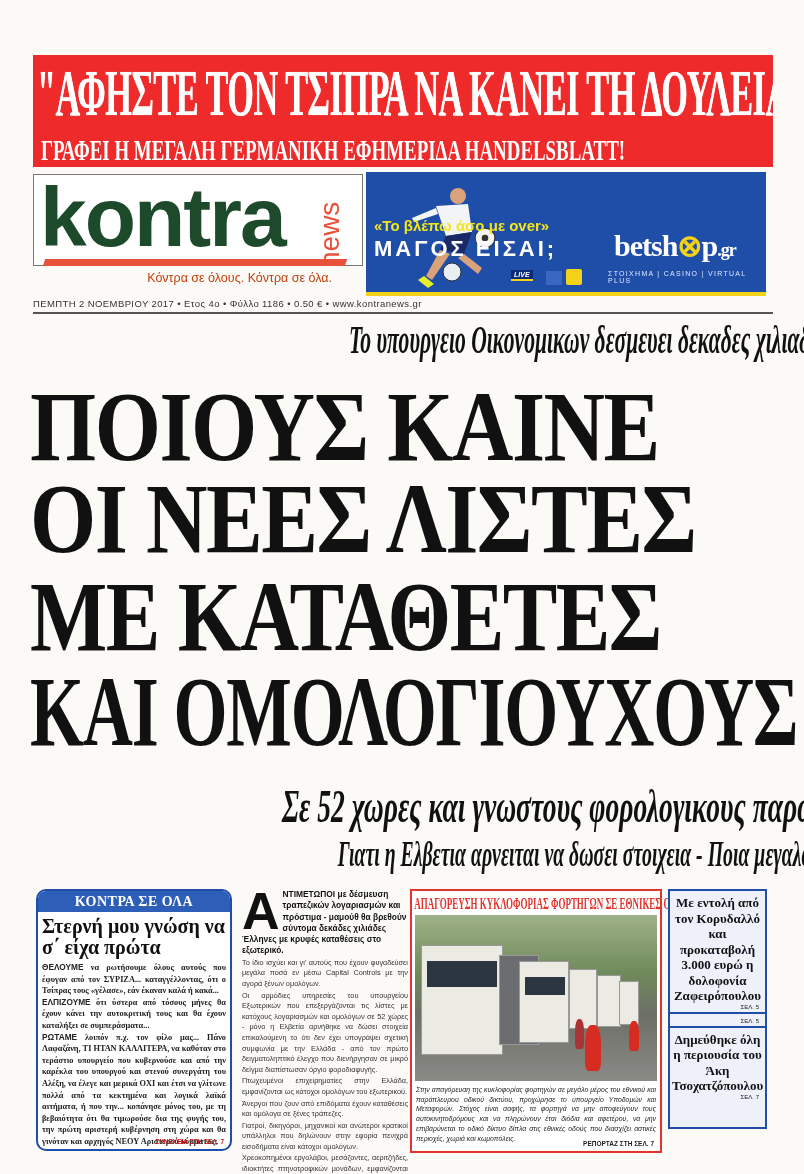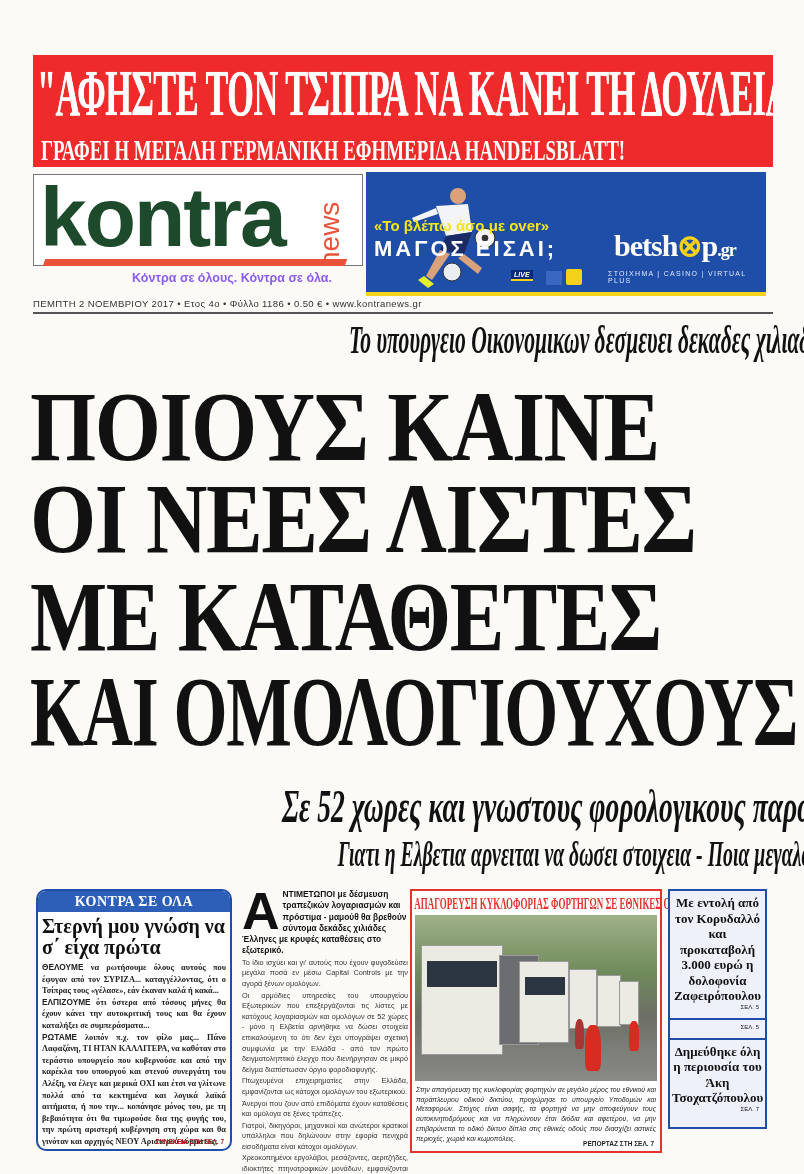--- a/index.html
+++ b/index.html
@@ -12,21 +12,21 @@
   #banner { position: absolute; left: 33px; top: 55px; width: 740px; height: 112px; background: #ee2a2a; overflow: hidden; }
   #banner .line1 { position: absolute; left: 4px; top: 0px; color: #fff; font-size: 66px; letter-spacing: -1px; transform: scaleX(0.52) scaleY(1.0); width: 1420px; text-shadow: 0 0 1px #fff; }
   #banner .line2 { position: absolute; left: 8px; top: 78px; color: #fff; font-size: 30px; transform: scaleX(0.63); width: 1170px; }
 
   
   #masthead { position: absolute; left: 33px; top: 174px; width: 330px; height: 92px; border: 1px solid #777; background: #fff; }
   #logo-word { position: absolute; left: 6px; top: -6px; font-family: "Liberation Sans", sans-serif; font-weight: bold; font-size: 84px; color: #1d4a2a; letter-spacing: -2px; }
   #logo-news { position: absolute; left: 272px; top: 40px; font-size: 28px; color: #e8523a; transform: rotate(-90deg); transform-origin: left top; font-family: "Liberation Sans", sans-serif; }
   #logo-news { left: 280px; top: 92px; }
   #logo-bar { position: absolute; left: 10px; top: 84px; width: 302px; height: 7px; background: #e8523a; transform: skewX(-20deg); }
-  #slogan { position: absolute; right: 30px; top: 96px; font-size: 12.5px; font-weight: bold; color: #8b5cf6; }
+  #slogan { position: absolute; right: 30px; top: 96px; font-size: 12.5px; font-weight: normal; color: #c2410c; }
   #dateline { position: absolute; left: 33px; top: 298px; width: 330px; font-size: 9.5px; color: #333; letter-spacing: 0.4px; white-space: nowrap; }
 
   
   #ad { position: absolute; left: 366px; top: 172px; width: 400px; height: 124px; background: #1f4ea8; overflow: hidden; border-bottom: 4px solid #f4d21a; }
   #ad .player { position: absolute; left: 40px; top: 12px; width: 80px; height: 105px; }
   #ad .tag { position: absolute; left: 8px; top: 45px; color: #f3e51b; font-weight: bold; font-size: 15px; font-family: "Liberation Sans", sans-serif; }
   #ad .q { position: absolute; left: 8px; top: 64px; color: #fff; font-weight: bold; font-size: 22px; letter-spacing: 3px; font-family: "Liberation Sans", sans-serif; }
   #ad .brand { position: absolute; left: 248px; top: 56px; color: #fff; font-weight: bold; font-size: 30px; font-family: Liberation Serif, serif; letter-spacing: -1px; }
   #ad .brand .x { color: #f4d21a; }
   #ad .brand .gr { font-size: 18px; }
@@ -67,21 +67,21 @@
   #col3 .hdr { color: #e2332d; font-family: "Liberation Serif", serif; font-weight: bold; font-size: 16px; transform: scaleX(0.56); transform-origin: left top; white-space: nowrap; width: 440px; padding: 4px 0 0 4px; height: 22px; }
   #photo { position: absolute; left: 3px; top: 24px; width: 242px; height: 166px; background: linear-gradient(180deg, #9fb189 0%, #6f8a5a 35%, #6d6f66 60%, #8a8a86 100%); overflow: hidden; }
   #photo .truck { position: absolute; background: #ecebe3; border: 1px solid #999; }
   #photo .cab { position: absolute; background: #2c3640; }
   #photo .bike { position: absolute; background: #d62c22; border-radius: 40% 40% 20% 20%; }
   #col3 .cap { position: absolute; left: 4px; top: 194px; width: 240px; font-size: 6.9px; line-height: 9.7px; font-style: italic; color: #222; text-align: justify; }
   #col3 .cont { position: absolute; right: 6px; bottom: 4px; font-size: 6.5px; font-weight: bold; color: #222; }
 
   
   #col4 { position: absolute; left: 668px; top: 889px; width: 99px; height: 240px; border: 2px solid #1f4ea8; background: #eef0fa; }
-  #col4 .box { border-bottom: 2px solid #1f4ea8; padding: 4px 2px 8px; text-align: center; position: relative; }
+  #col4 .box { border-bottom: 2px solid #1f4ea8; padding: 4px 2px 2px; text-align: center; position: relative; }
   #col4 .box:last-child { border-bottom: none; }
   #col4 .t { font-family: "Liberation Serif", serif; font-weight: bold; font-size: 13px; line-height: 15.5px; color: #111; }
   #col4 .pg { text-align: right; font-size: 6px; color: #222; padding-right: 4px; }
 </style>
 </head>
 <body>
 
 <div id="banner">
   <div class="line1 cond">"ΑΦΗΣΤΕ ΤΟΝ ΤΣΙΠΡΑ ΝΑ ΚΑΝΕΙ ΤΗ ΔΟΥΛΕΙΑ ΤΟΥ"</div>
   <div class="line2 cond">ΓΡΑΦΕΙ Η ΜΕΓΑΛΗ ΓΕΡΜΑΝΙΚΗ ΕΦΗΜΕΡΙΔΑ HANDELSBLATT!</div>

